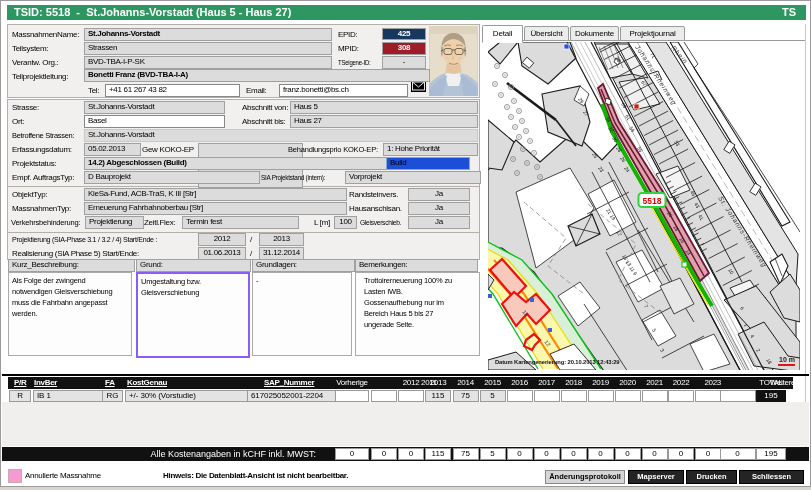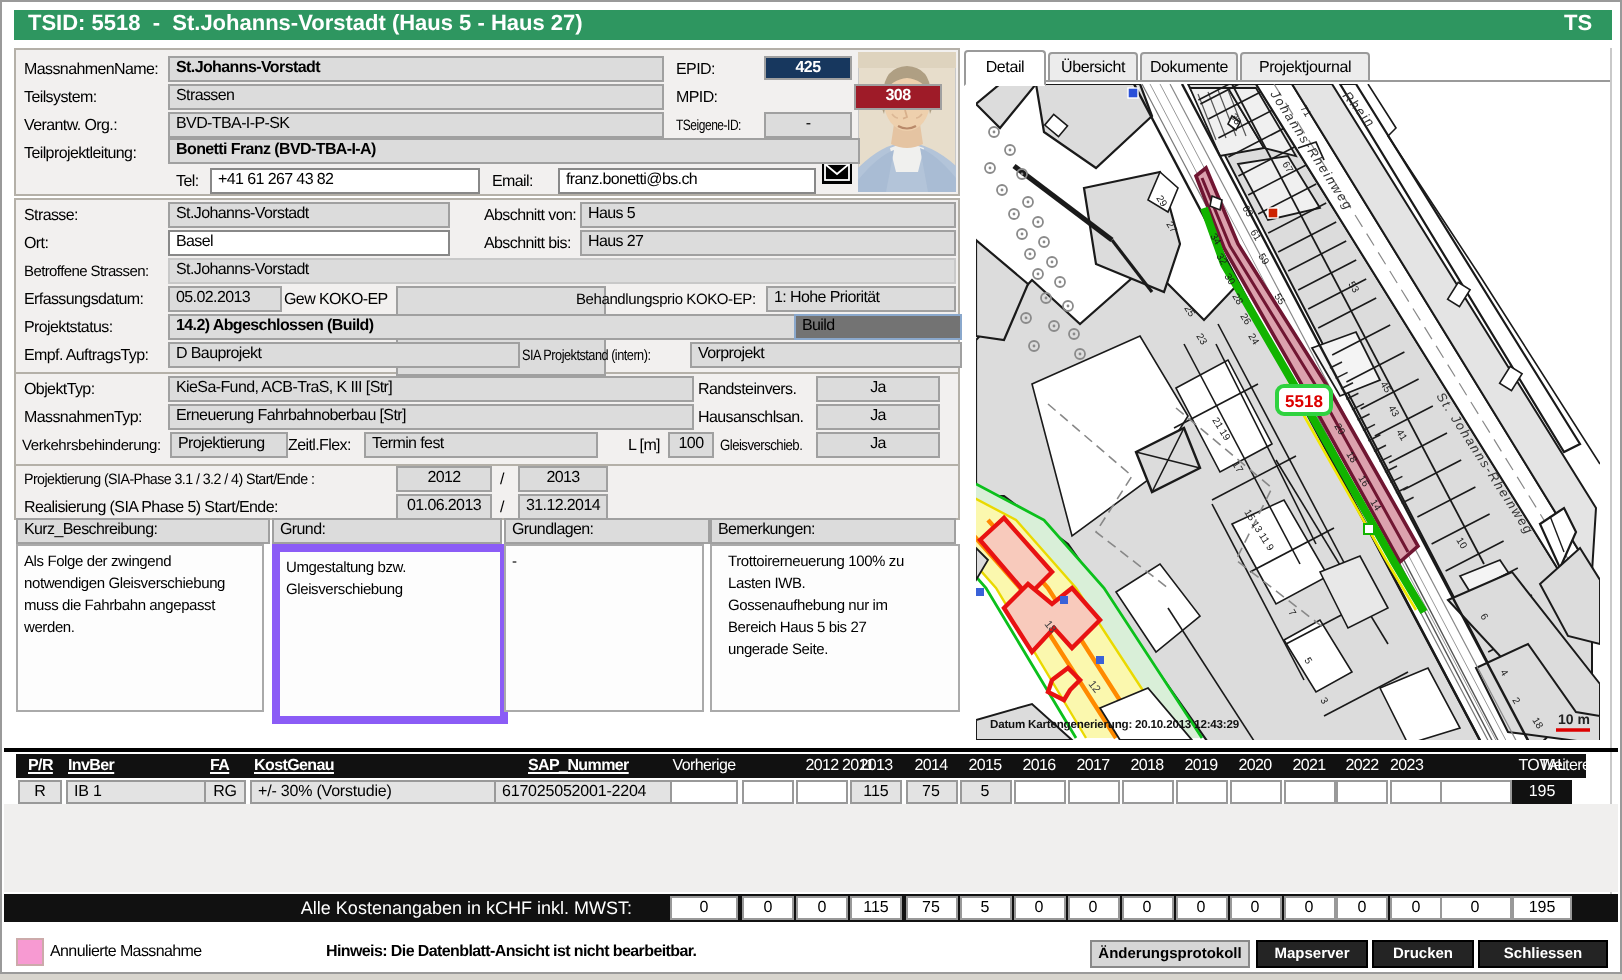--- a/index.html
+++ b/index.html
@@ -31,21 +31,21 @@
 <div class="ts">TS</div>
 
 <div class="blk" style="top:24px;height:72px;"></div>
 <div class="lbl" style="left:12px;top:30px;">MassnahmenName:</div>
 <div class="f b" style="left:84px;top:28px;width:243px;height:11px;">St.Johanns-Vorstadt</div>
 <div class="lbl" style="left:338px;top:30px;">EPID:</div>
 <div class="f" style="left:382px;top:28px;width:42px;height:10px;background:#17375e;color:#fff;font-weight:bold;text-align:center;padding:0;">425</div>
 <div class="lbl" style="left:12px;top:44px;">Teilsystem:</div>
 <div class="f" style="left:84px;top:42px;width:243px;height:11px;">Strassen</div>
 <div class="lbl" style="left:338px;top:44px;">MPID:</div>
-<div class="f" style="left:382px;top:42px;width:42px;height:11px;background:#9e1b28;color:#fff;font-weight:bold;text-align:center;padding:0;margin-left:45px;">308</div>
+<div class="f" style="left:382px;top:42px;width:42px;height:11px;background:#9e1b28;color:#fff;font-weight:bold;text-align:center;padding:0;">308</div>
 <div class="lbl" style="left:12px;top:58px;">Verantw. Org.:</div>
 <div class="f" style="left:84px;top:56px;width:243px;height:11px;">BVD-TBA-I-P-SK</div>
 <div class="lbl" style="left:338px;top:58px;font-size:7.5px;transform:scaleX(0.8);transform-origin:0 0;">TSeigene-ID:</div>
 <div class="f" style="left:382px;top:56px;width:42px;height:11px;text-align:center;padding:0;">-</div>
 <div class="lbl" style="left:12px;top:72px;">Teilprojektleitung:</div>
 <div class="f b" style="left:84px;top:69px;width:341px;height:11px;">Bonetti Franz (BVD-TBA-I-A)</div>
 <div class="lbl" style="left:88px;top:86px;">Tel:</div>
 <div class="f fw" style="left:105px;top:84px;width:130px;height:11px;">+41 61 267 43 82</div>
 <div class="lbl" style="left:246px;top:86px;">Email:</div>
 <div class="f fw" style="left:279px;top:84px;width:124px;height:11px;">franz.bonetti@bs.ch</div>
@@ -92,21 +92,21 @@
 <div class="lbl" style="left:12px;top:131px;font-size:7.5px;">Betroffene Strassen:</div>
 <div class="f" style="left:84px;top:129px;width:389px;height:11px;border-color:#c8c8c8;">St.Johanns-Vorstadt</div>
 <div class="lbl" style="left:12px;top:145px;">Erfassungsdatum:</div>
 <div class="f" style="left:84px;top:143px;width:52px;height:11px;">05.02.2013</div>
 <div class="lbl" style="left:142px;top:145px;">Gew KOKO-EP</div>
 <div class="f" style="left:198px;top:143px;width:71px;height:11px;text-align:center;padding:16px;">07.03.2013</div>
 <div class="lbl" style="left:288px;top:145px;font-size:7.5px;letter-spacing:-0.2px;">Behandlungsprio KOKO-EP:</div>
 <div class="f" style="left:383px;top:143px;width:90px;height:11px;">1: Hohe Priorität</div>
 <div class="lbl" style="left:12px;top:159px;">Projektstatus:</div>
 <div class="f b" style="left:84px;top:157px;width:310px;height:11px;">14.2) Abgeschlossen (Build)</div>
-<div class="f" style="left:397px;top:157px;width:79px;height:11px;background:#737373;border-color:#8aa8cc;">Build</div>
+<div class="f" style="left:386px;top:157px;width:79px;height:11px;background:#1d4ed8;border-color:#8aa8cc;">Build</div>
 <div class="lbl" style="left:12px;top:173px;">Empf. AuftragsTyp:</div>
 <div class="f" style="left:84px;top:171px;width:171px;height:11px;">D Bauprojekt</div>
 <div class="lbl" style="left:261px;top:173px;font-size:7.5px;transform:scaleX(0.85);transform-origin:0 0;">SIA Projektstand (intern):</div>
 <div class="f" style="left:345px;top:171px;width:131px;height:11px;">Vorprojekt</div>
 
 <div class="blk" style="top:186px;height:45px;"></div>
 <div class="lbl" style="left:12px;top:190px;">ObjektTyp:</div>
 <div class="f" style="left:84px;top:188px;width:258px;height:11px;">KieSa-Fund, ACB-TraS, K III [Str]</div>
 <div class="lbl" style="left:349px;top:190px;">Randsteinvers.</div>
 <div class="f" style="left:408px;top:188px;width:60px;height:11px;text-align:center;padding:0;">Ja</div>
@@ -131,21 +131,21 @@
 <div class="lbl" style="left:12px;top:249px;">Realisierung (SIA Phase 5) Start/Ende:</div>
 <div class="f" style="left:198px;top:247px;width:46px;height:11px;text-align:center;padding:0;">01.06.2013</div>
 <div class="lbl" style="left:250px;top:249px;">/</div>
 <div class="f" style="left:259px;top:247px;width:43px;height:11px;text-align:center;padding:0;">31.12.2014</div>
 
 <div class="f" style="left:8px;top:259px;width:122px;height:11px;">Kurz_Beschreibung:</div>
 <div class="f" style="left:136px;top:259px;width:110px;height:11px;">Grund:</div>
 <div class="f" style="left:252px;top:259px;width:98px;height:11px;">Grundlagen:</div>
 <div class="f" style="left:355px;top:259px;width:118px;height:11px;">Bemerkungen:</div>
 <div class="abs" style="left:8px;top:272px;width:118px;height:80px;border:1px solid #aaa;background:#fdfdfd;font-size:7.5px;letter-spacing:-0.2px;line-height:11px;padding:2px 1px 0 3px;">Als Folge der zwingend<br>notwendigen Gleisverschiebung<br>muss die Fahrbahn angepasst<br>werden.</div>
-<div class="abs" style="left:136px;top:272px;width:106px;height:80px;border:4px solid #8b5cf6;background:#fdfdfd;font-size:7.5px;letter-spacing:-0.2px;line-height:11px;padding:2px 1px 0 3px;">Umgestaltung bzw.<br>Gleisverschiebung</div>
+<div class="abs" style="left:136px;top:272px;width:106px;height:80px;border:2px solid #8b5cf6;background:#fdfdfd;font-size:7.5px;letter-spacing:-0.2px;line-height:11px;padding:2px 1px 0 3px;">Umgestaltung bzw.<br>Gleisverschiebung</div>
 <div class="abs" style="left:252px;top:272px;width:94px;height:80px;border:1px solid #aaa;background:#fdfdfd;font-size:7.5px;letter-spacing:-0.2px;line-height:11px;padding:2px 1px 0 3px;">-</div>
 <div class="abs" style="left:355px;top:272px;width:114px;height:80px;border:1px solid #aaa;background:#fdfdfd;font-size:7.5px;letter-spacing:-0.2px;line-height:11px;padding:2px 1px 0 8px;">Trottoirerneuerung 100% zu<br>Lasten IWB.<br>Gossenaufhebung nur im<br>Bereich Haus 5 bis 27<br>ungerade Seite.</div>
 
 <div class="tab tabon" style="left:482px;top:25px;width:39px;height:16px;line-height:16px;z-index:2;">Detail</div>
 <div class="tab" style="left:524px;top:26px;width:43px;">Übersicht</div>
 <div class="tab" style="left:570px;top:26px;width:47px;">Dokumente</div>
 <div class="tab" style="left:620px;top:26px;width:63px;">Projektjournal</div>
 <div class="abs" style="left:482px;top:40px;width:323px;height:332px;background:#fff;border-top:1px solid #9a9a9a;"></div>
 <div class="abs" style="left:488px;top:42px;width:312px;height:328px;background:#fff;overflow:hidden;">
 <svg width="312" height="328" viewBox="0 0 312 328" font-family="Liberation Sans,sans-serif">
@@ -386,21 +386,21 @@
 <div class="lbl" style="left:425px;top:378px;width:26px;color:#fff;text-align:center;">2013</div>
 <div class="lbl" style="left:452.5px;top:378px;width:26px;color:#fff;text-align:center;">2014</div>
 <div class="lbl" style="left:479.5px;top:378px;width:26px;color:#fff;text-align:center;">2015</div>
 <div class="lbl" style="left:506.5px;top:378px;width:26px;color:#fff;text-align:center;">2016</div>
 <div class="lbl" style="left:533.5px;top:378px;width:26px;color:#fff;text-align:center;">2017</div>
 <div class="lbl" style="left:560.5px;top:378px;width:26px;color:#fff;text-align:center;">2018</div>
 <div class="lbl" style="left:587.5px;top:378px;width:26px;color:#fff;text-align:center;">2019</div>
 <div class="lbl" style="left:614.5px;top:378px;width:26px;color:#fff;text-align:center;">2020</div>
 <div class="lbl" style="left:641.5px;top:378px;width:26px;color:#fff;text-align:center;">2021</div>
 <div class="lbl" style="left:668px;top:378px;width:26px;color:#fff;text-align:center;">2022</div>
-<div class="lbl" style="left:695px;top:378px;width:26px;color:#fff;text-align:left;">2023</div>
+<div class="lbl" style="left:695px;top:378px;width:26px;color:#fff;text-align:right;">2023</div>
 <div class="lbl" style="left:719.5px;top:378px;width:36px;color:#fff;text-align:center;margin-left:45px;">Weitere</div>
 <div class="lbl" style="left:756px;top:378px;width:30px;color:#fff;text-align:center;">TOTAL</div>
 <div class="cell" style="left:9px;top:390px;width:20px;height:10px;padding:0;text-align:center;">R</div>
 <div class="cell" style="left:33px;top:390px;width:65px;height:10px;padding-left:3px;">IB 1</div>
 <div class="cell" style="left:102px;top:390px;width:19px;height:10px;padding:0;text-align:center;">RG</div>
 <div class="cell" style="left:125px;top:390px;width:118px;height:10px;padding-left:3px;">+/- 30% (Vorstudie)</div>
 <div class="cell" style="left:247px;top:390px;width:92px;height:10px;padding-left:3px;">617025052001-2204</div>
 <div class="ycell" style="left:335px;top:390px;width:32px;height:10px;"></div>
 <div class="ycell" style="left:371px;top:390px;width:24px;height:10px;"></div>
 <div class="ycell" style="left:398px;top:390px;width:24px;height:10px;"></div>

